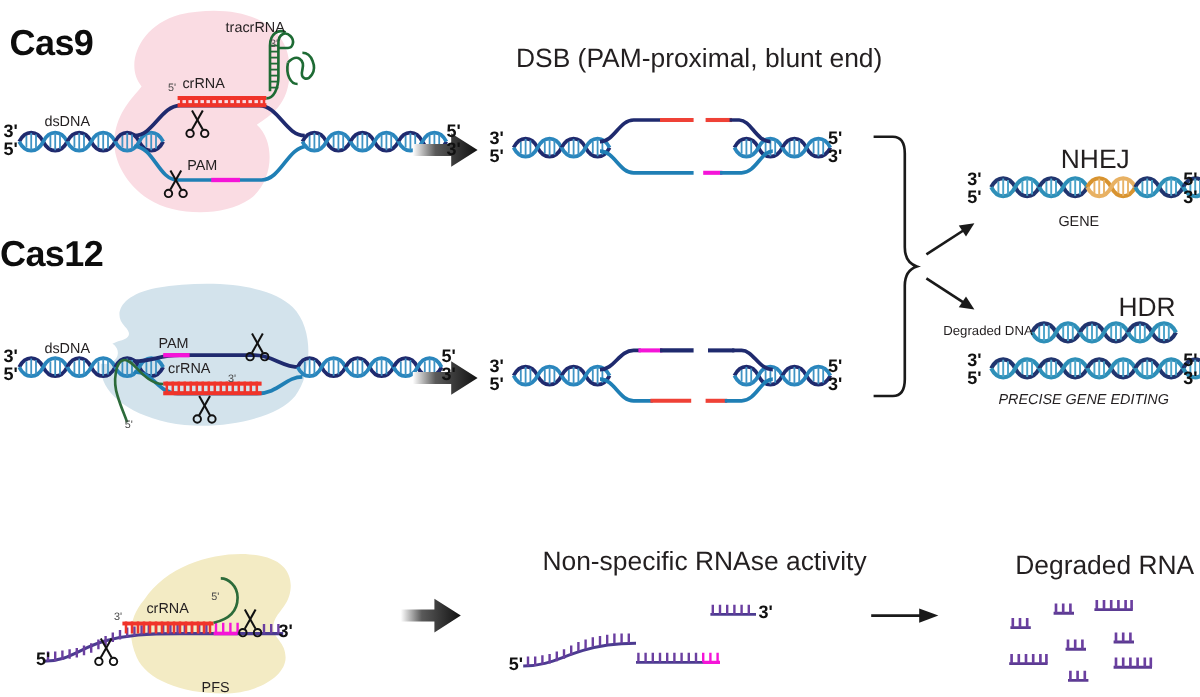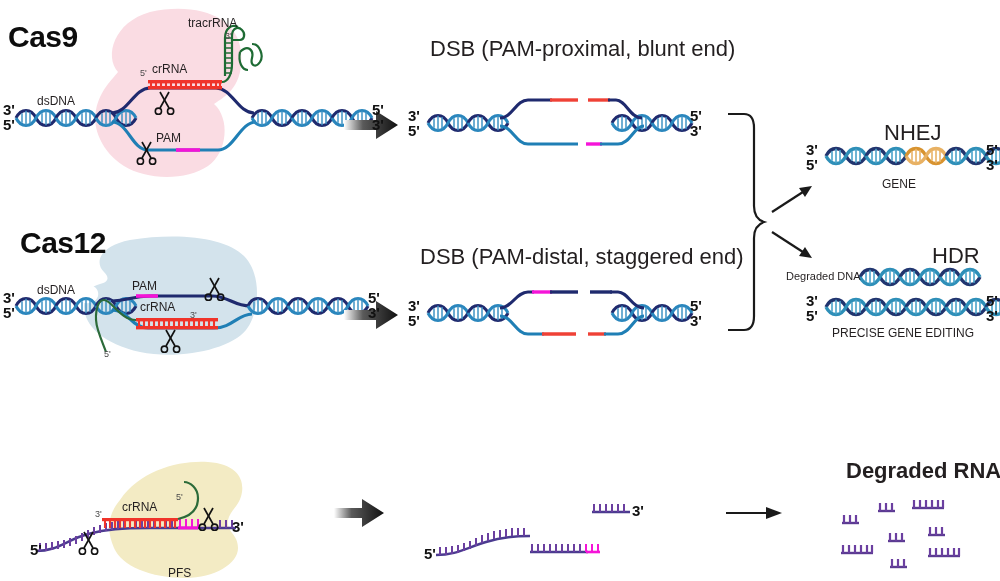--- a/index.html
+++ b/index.html
@@ -445,35 +445,34 @@
   <div class="lbl hdr" style="left:430px;top:36px;">DSB (PAM-proximal, blunt end)</div>
   <div class="lbl ends" style="left:408px;top:108px;">
     <span>3'</span>
     <span>5'</span>
   </div>
   <div class="lbl ends" style="left:690px;top:108px;">
     <span>5'</span>
     <span>3'</span>
   </div>
 
-  <div class="lbl title" style="left:20px;top:196px;margin-top:30px;">Cas12</div>
+  <div class="lbl title" style="left:0;top:196px;">Cas12</div>
   <div class="lbl small" style="left:37px;top:283px;">dsDNA</div>
   <div class="lbl small" style="left:132px;top:279px;">PAM</div>
   <div class="lbl small" style="left:140px;top:300px;">crRNA</div>
   <div class="lbl tiny" style="left:190px;top:310px;">3'</div>
   <div class="lbl tiny" style="left:104px;top:349px;">5'</div>
   <div class="lbl ends" style="left:3px;top:290px;">
     <span>3'</span>
     <span>5'</span>
   </div>
   <div class="lbl ends" style="left:368px;top:290px;">
     <span>5'</span>
     <span>3'</span>
   </div>
-  <div class="lbl hdr" style="left:420px;top:244px;">DSB (PAM-distal, staggered end)</div>
   <div class="lbl ends" style="left:408px;top:298px;">
     <span>3'</span>
     <span>5'</span>
   </div>
   <div class="lbl ends" style="left:690px;top:298px;">
     <span>5'</span>
     <span>3'</span>
   </div>
 
   <div class="lbl hdr" style="left:884px;top:120px;">NHEJ</div>
@@ -490,25 +489,26 @@
   <div class="lbl hdr" style="left:932px;top:243px;">HDR</div>
   <div class="lbl" style="left:786px;top:270px;font-size:11px;">Degraded DNA</div>
   <div class="lbl ends" style="left:806px;top:293px;">
     <span>3'</span>
     <span>5'</span>
   </div>
   <div class="lbl ends" style="left:986px;top:293px;">
     <span>5'</span>
     <span>3'</span>
   </div>
-  <div class="lbl small" style="left:832px;top:326px;">PRECISE GENE EDITING</div>
+  <div class="lbl small" style="left:832px;top:326px;font-style:italic;">PRECISE GENE EDITING</div>
 
   <div class="lbl small" style="left:122px;top:500px;">crRNA</div>
   <div class="lbl small" style="left:168px;top:566px;">PFS</div>
   <div class="lbl tiny" style="left:95px;top:509px;">3'</div>
   <div class="lbl tiny" style="left:176px;top:492px;">5'</div>
   <div class="lbl ends" style="left:30px;top:542px;">5'</div>
   <div class="lbl ends" style="left:232px;top:519px;">3'</div>
+  <div class="lbl hdr" style="left:452px;top:455px;">Non-specific RNAse activity</div>
   <div class="lbl ends" style="left:424px;top:546px;">5'</div>
   <div class="lbl ends" style="left:632px;top:503px;">3'</div>
-  <div class="lbl hdr" style="left:846px;top:458px;font-weight:bold;">Degraded RNA</div>
+  <div class="lbl hdr" style="left:846px;top:458px;">Degraded RNA</div>
 
 </div>
 
 </body></html>

